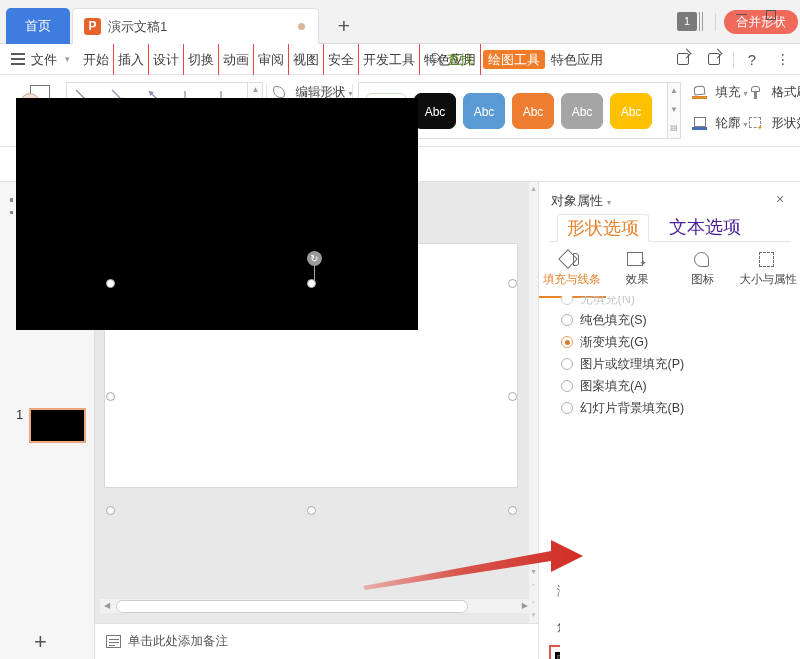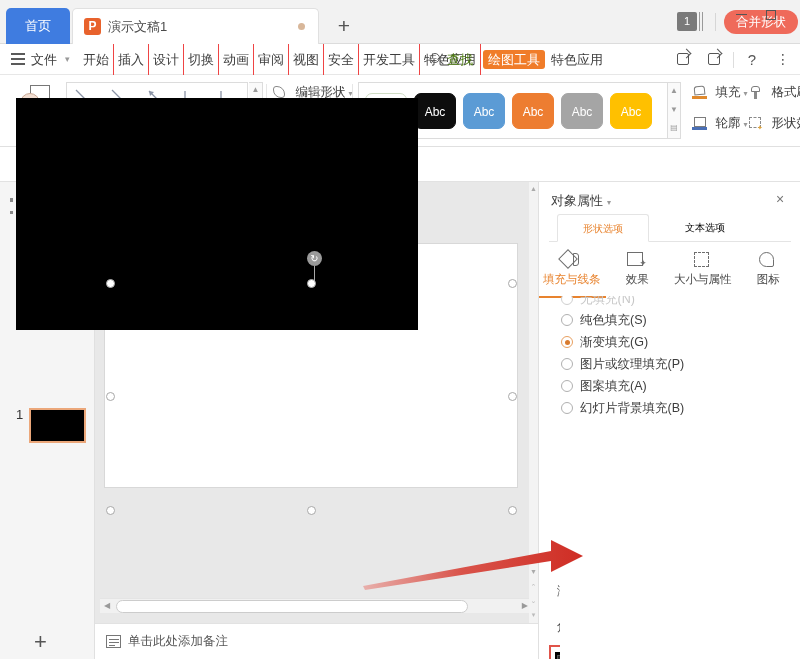--- a/index.html
+++ b/index.html
@@ -239,23 +239,23 @@
   .notes-ico i { position: absolute; left: 2px; width: 10px; height: 1px; background: #777; }
   .notes-ico i:nth-child(1){top:3px;} .notes-ico i:nth-child(2){top:6px;} .notes-ico i:nth-child(3){top:9px;width:6px;}
   .notes-text { position: absolute; left: 33px; top: 0; line-height: 35px; font-size: 12.5px; color: #555; }
 
   
   .proppanel { position: absolute; left: 538px; top: 182px; width: 262px; height: 477px; background: #fff; border-left: 1px solid #e0e0e0; overflow: hidden; }
   .pp-title { position: absolute; left: 12px; top: 10px; font-size: 13px; color: #3d3d3d; }
   .pp-title .cr { font-size: 8px; color: #999; margin-left: 4px; }
   .pp-close { position: absolute; right: 12px; top: 9px; width: 16px; height: 16px; font-size: 14px; color: #777; text-align: center; line-height: 16px; }
   .pp-tabs { position: absolute; left: 10px; top: 32px; width: 242px; height: 28px; border-bottom: 1px solid #e4e4e4; }
-  .pp-tab { position: absolute; top: 0; height: 28px; font-size: 10px; line-height: 27px; }
+  .pp-tab { position: absolute; top: 0; height: 28px; font-size: 18px; line-height: 27px; }
   .pp-tab.active { left: 8px; width: 92px; text-align: center; color: #e8832e; background: #fff; border: 1px solid #e4e4e4; border-bottom: 1px solid #fff; border-radius: 3px 3px 0 0; }
-  .pp-tab.idle { left: 110px; width: 92px; text-align: center; color: #000000; }
+  .pp-tab.idle { left: 110px; width: 92px; text-align: center; color: #4c1d95; }
 
   .pp-icotabs { position: absolute; left: 0; top: 64px; width: 262px; height: 50px; display: flex; }
   .pp-icotab { flex: 1; position: relative; text-align: center; }
   .pp-icotab .g { position: relative; width: 26px; height: 22px; margin: 4px auto 0; }
   .pp-icotab .lbl { font-size: 11.5px; color: #4a4a4a; }
   .pp-icotab.active .lbl { color: #e8832e; }
   .pp-icotab.active .ul { position: absolute; left: 50%; transform: translateX(-50%); bottom: -2px; width: 68px; height: 2px; background: #e8832e; }
   .g .diam { position: absolute; left: 2px; top: 2px; width: 14px; height: 14px; border: 1.4px solid #6e6e6e; transform: rotate(45deg); }
   .g .pen { position: absolute; left: 14px; top: 3px; width: 6px; height: 13px; border: 1.4px solid #6e6e6e; border-radius: 0 3px 3px 0; }
   .g .sqb { position: absolute; left: 3px; top: 2px; width: 16px; height: 14px; border: 1.4px solid #6e6e6e; }
@@ -625,29 +625,29 @@
       </div>
       <div class="pp-icotab">
         <div class="g">
             <span class="sqb"></span>
             <span class="star">✦</span>
           </div>
         <div class="lbl">效果</div>
       </div>
       <div class="pp-icotab">
         <div class="g">
-            <span class="dsq"></span>
-          </div>
-        <div class="lbl">大小与属性</div>
+            <span class="ico-shape"></span>
+          </div>
+        <div class="lbl">图标</div>
       </div>
       <div class="pp-icotab">
         <div class="g">
-            <span class="ico-shape"></span>
-          </div>
-        <div class="lbl">图标</div>
+            <span class="dsq"></span>
+          </div>
+        <div class="lbl">大小与属性</div>
       </div>
     </div>
 
     <div class="pp-divider"></div>
 
     <div class="pp-scroll-region">
       <div id="fill-options">
           <div class="radio-row cut-top" style="top: -6px;">
             <span class="rb"></span>
             <span class="tx">无填充(N)</span>

